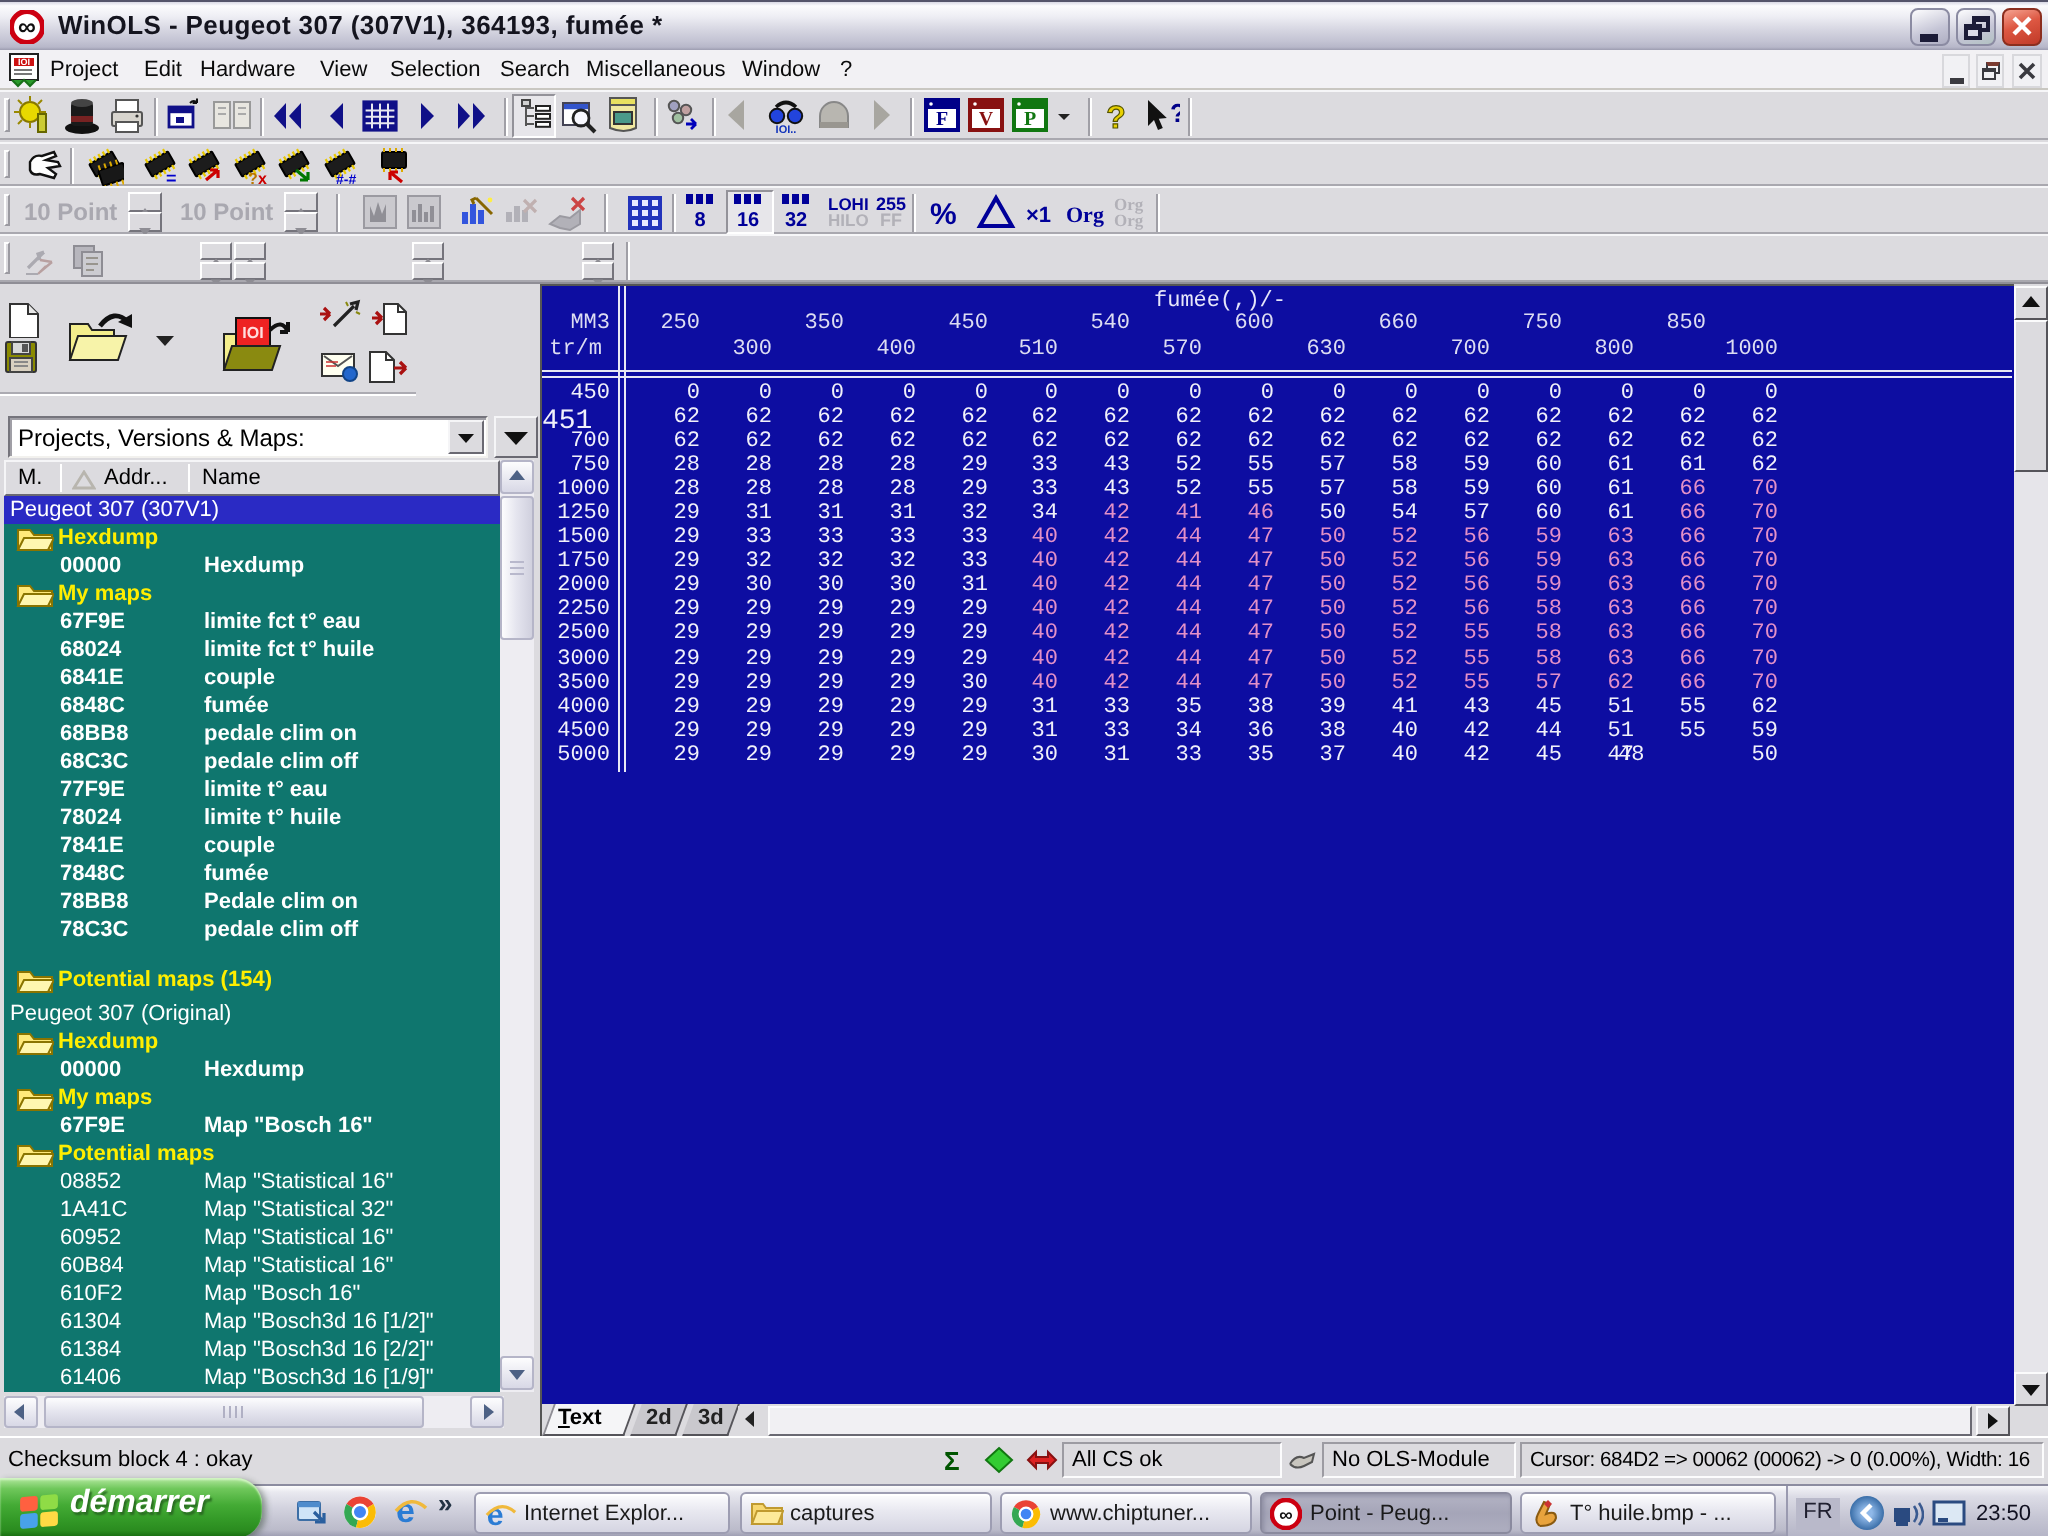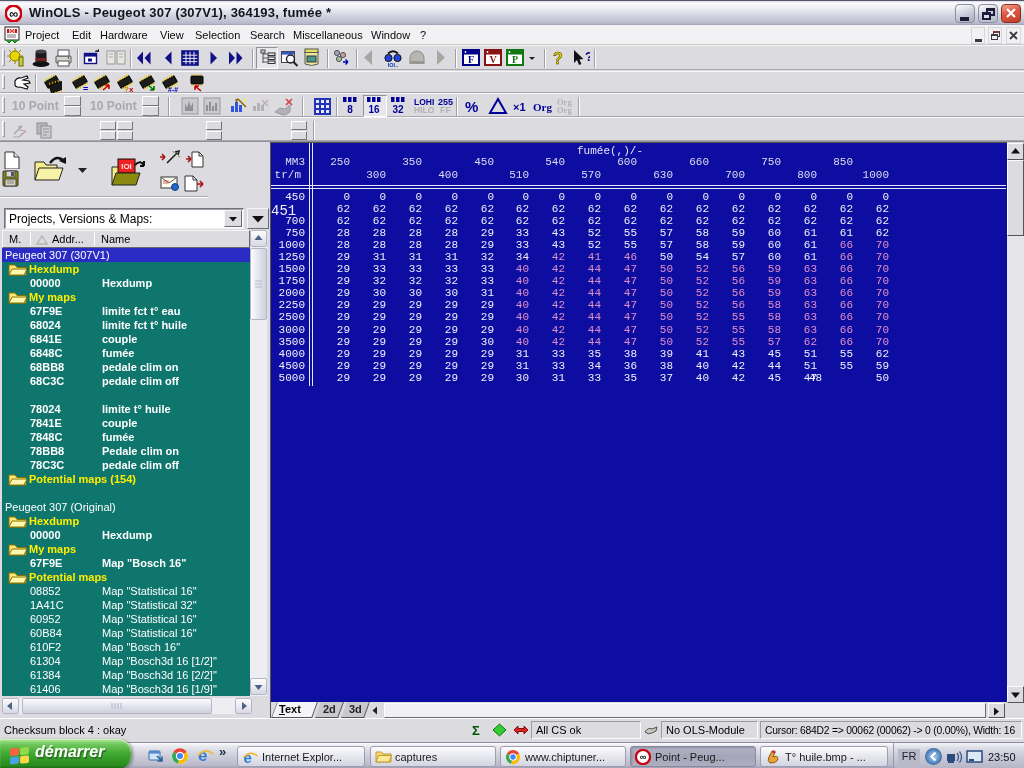--- a/index.html
+++ b/index.html
@@ -519,41 +519,45 @@
         <div class="abs" style="left:100px;top:1px;font-size:11px;font-weight:bold;color:#fff;">fumée</div>
       </div>
       <div class="abs" style="left:0;top:112px;width:248px;height:14px;">
         <div class="abs" style="left:28px;top:1px;font-size:11px;font-weight:bold;color:#fff;">68BB8</div>
         <div class="abs" style="left:100px;top:1px;font-size:11px;font-weight:bold;color:#fff;">pedale clim on</div>
       </div>
       <div class="abs" style="left:0;top:126px;width:248px;height:14px;">
         <div class="abs" style="left:28px;top:1px;font-size:11px;font-weight:bold;color:#fff;">68C3C</div>
         <div class="abs" style="left:100px;top:1px;font-size:11px;font-weight:bold;color:#fff;">pedale clim off</div>
       </div>
+      <div class="abs" style="left:0;top:140px;width:248px;height:14px;">
+        <div class="abs" style="left:28px;top:1px;font-size:11px;font-weight:bold;color:#fff;">77F9E</div>
+        <div class="abs" style="left:100px;top:1px;font-size:11px;font-weight:bold;color:#fff;">limite t° eau</div>
+      </div>
       <div class="abs" style="left:0;top:154px;width:222px;height:14px;">
         <div class="abs" style="left:28px;top:1px;font-size:11px;font-weight:bold;color:#fff;">78024</div>
         <div class="abs" style="left:100px;top:1px;font-size:11px;font-weight:bold;color:#fff;">limite t° huile</div>
       </div>
       <div class="abs" style="left:0;top:168px;width:248px;height:14px;">
         <div class="abs" style="left:28px;top:1px;font-size:11px;font-weight:bold;color:#fff;">7841E</div>
         <div class="abs" style="left:100px;top:1px;font-size:11px;font-weight:bold;color:#fff;">couple</div>
       </div>
       <div class="abs" style="left:0;top:182px;width:248px;height:14px;">
         <div class="abs" style="left:28px;top:1px;font-size:11px;font-weight:bold;color:#fff;">7848C</div>
         <div class="abs" style="left:100px;top:1px;font-size:11px;font-weight:bold;color:#fff;">fumée</div>
       </div>
       <div class="abs" style="left:0;top:196px;width:248px;height:14px;">
         <div class="abs" style="left:28px;top:1px;font-size:11px;font-weight:bold;color:#fff;">78BB8</div>
         <div class="abs" style="left:100px;top:1px;font-size:11px;font-weight:bold;color:#fff;">Pedale clim on</div>
       </div>
       <div class="abs" style="left:0;top:210px;width:248px;height:14px;">
         <div class="abs" style="left:28px;top:1px;font-size:11px;font-weight:bold;color:#fff;">78C3C</div>
         <div class="abs" style="left:100px;top:1px;font-size:11px;font-weight:bold;color:#fff;">pedale clim off</div>
       </div>
-      <div class="abs" style="left:0;top:224px;width:248px;height:14px;">
+      <div class="abs" style="left:0;top:235px;width:248px;height:14px;">
         <svg class="abs" style="left:6px;top:1px" width="19" height="13" viewBox="0 0 19 13">
           <path d="M1 12 V2 h6 l2 2.5 h9 V12 Z" fill="#ffe97a" stroke="#8a7400"></path>
           <path d="M1 12 L4 6 h15 l-3 6 Z" fill="#fff7b0" stroke="#8a7400"></path>
         </svg>
         <div class="abs" style="left:27px;top:1px;font-size:11px;font-weight:bold;color:#ffee00;">Potential maps (154)</div>
       </div>
       <div class="abs" style="left:0;top:252px;width:248px;height:14px;">
         <div class="abs" style="left:0;top:0;width:248px;height:14px;"></div>
         <div class="abs" style="left:3px;top:1px;font-size:11px;color:#fff;">Peugeot 307 (Original)</div>
       </div>

